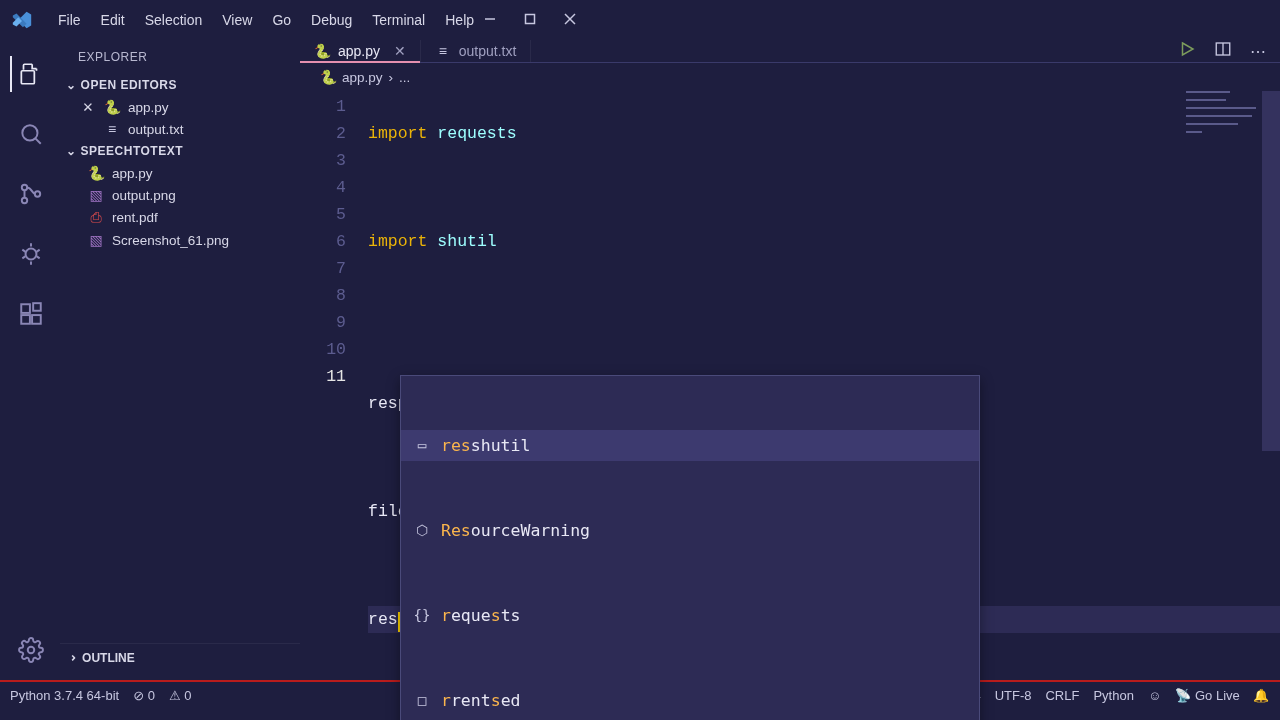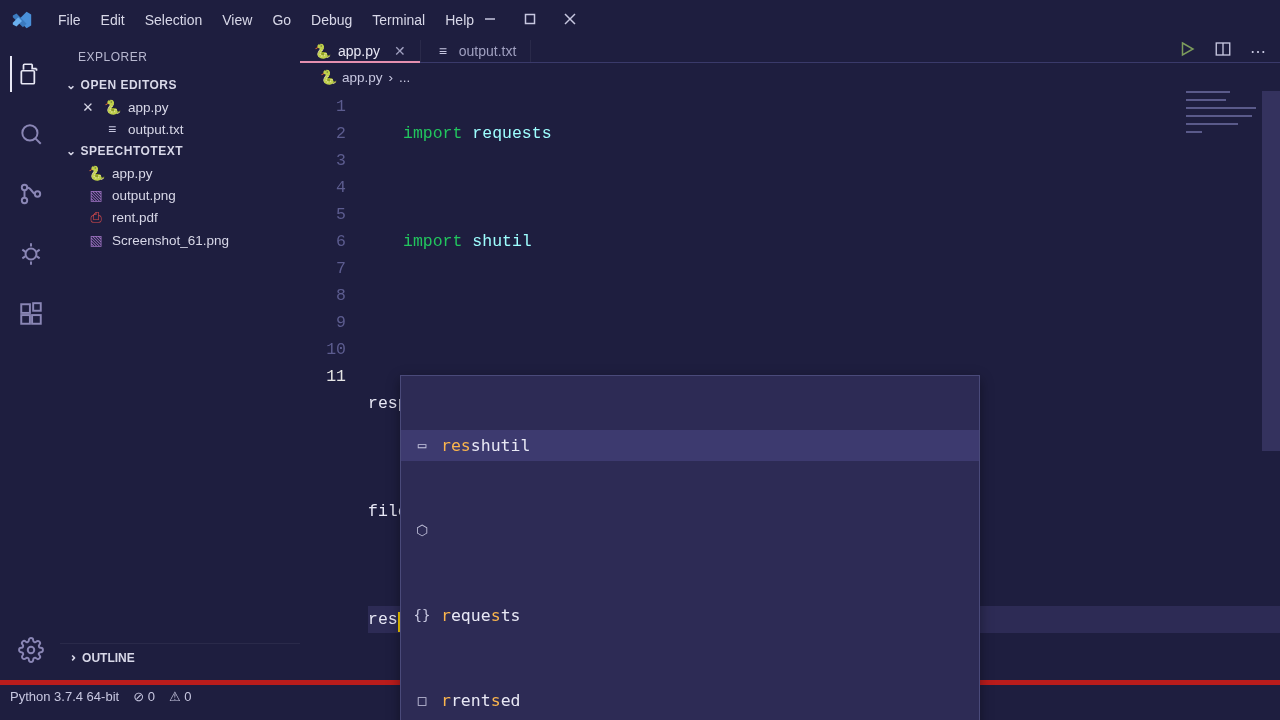--- a/index.html
+++ b/index.html
@@ -158,21 +158,21 @@
   line-height: 27px;
   padding-top: 2px;
 }
 .code {
   flex: 1;
   line-height: 27px;
   padding-top: 2px;
   position: relative;
   white-space: pre;
 }
-.tok-kw { color: #22c55e; margin-left: 35px; }
+.tok-kw { color: #eab308; }
 .tok-mod { color: #9effff; }
 .tok-var { color: #e8e8f5; }
 .tok-op { color: #ff9d00; }
 .tok-fn { color: #fad000; }
 .tok-str { color: #a5ff90; }
 .tok-url { color: #a5ff90; text-decoration: underline; text-decoration-color:#a5ff90;}
 .tok-param { color: #9effff; }
 .tok-bool { color: #ff628c; }
 .tok-line11 { background: #2d2b55; display:inline-block; width:100%; position:relative;}
 .cursor {
@@ -242,21 +242,21 @@
 
 .statusbar {
   height: 28px;
   background: #1e1e3f;
   display: flex;
   align-items: center;
   font-size: 13px;
   color: #c7c7e0;
   padding: 0 10px;
   gap: 14px;
-  border-top:5px solid #b91c1c;
+  border-top:2px solid #b91c1c;
 }
 .statusbar .right { margin-left: auto; display: flex; gap: 14px; align-items:center;}
 .statusbar span { cursor:pointer; }
 .chev { display:inline-block; transform: rotate(0deg);}
 </style>
 </head>
 <body>
 
 <div class="titlebar">
   <div class="logo">
@@ -441,20 +441,21 @@
 <div class="tok-line11"><span class="tok-var">res</span><span class="cursor"></span></div>
 
         
         <div class="autocomplete">
           <div class="ac-item selected">
             <span class="ac-icon">▭</span>
             <span class="ac-text"><span class="hl">res</span><span class="rest">shutil</span></span>
           </div>
           <div class="ac-item">
             <span class="ac-icon">⬡</span>
+            <span class="ac-text"><span class="hl">Res</span><span class="rest">ourceWarning</span></span>
           </div>
           <div class="ac-item">
             <span class="ac-icon">{}</span>
             <span class="ac-text"><span class="hl">r</span><span class="rest">eque</span><span class="hl">s</span><span class="rest">ts</span></span>
           </div>
           <div class="ac-item">
             <span class="ac-icon">□</span>
             <span class="ac-text"><span class="hl">r</span><span class="rest">rent</span><span class="hl">s</span><span class="rest">ed</span></span>
           </div>
           
@@ -477,13 +478,23 @@
       <div class="vscroll"></div>
 
     </div>
   </div>
 </div>
 
 <div class="statusbar">
   <span>Python 3.7.4 64-bit</span>
   <span>⊘ <span>0</span></span>
   <span>⚠ <span>0</span></span>
+  <div class="right">
+    <span>Ln 11, Col 4</span>
+    <span>Spaces: 4</span>
+    <span>UTF-8</span>
+    <span>CRLF</span>
+    <span>Python</span>
+    <span>☺</span>
+    <span>📡 <span>Go Live</span></span>
+    <span>🔔</span>
+  </div>
 </div>
 
 </body></html>

